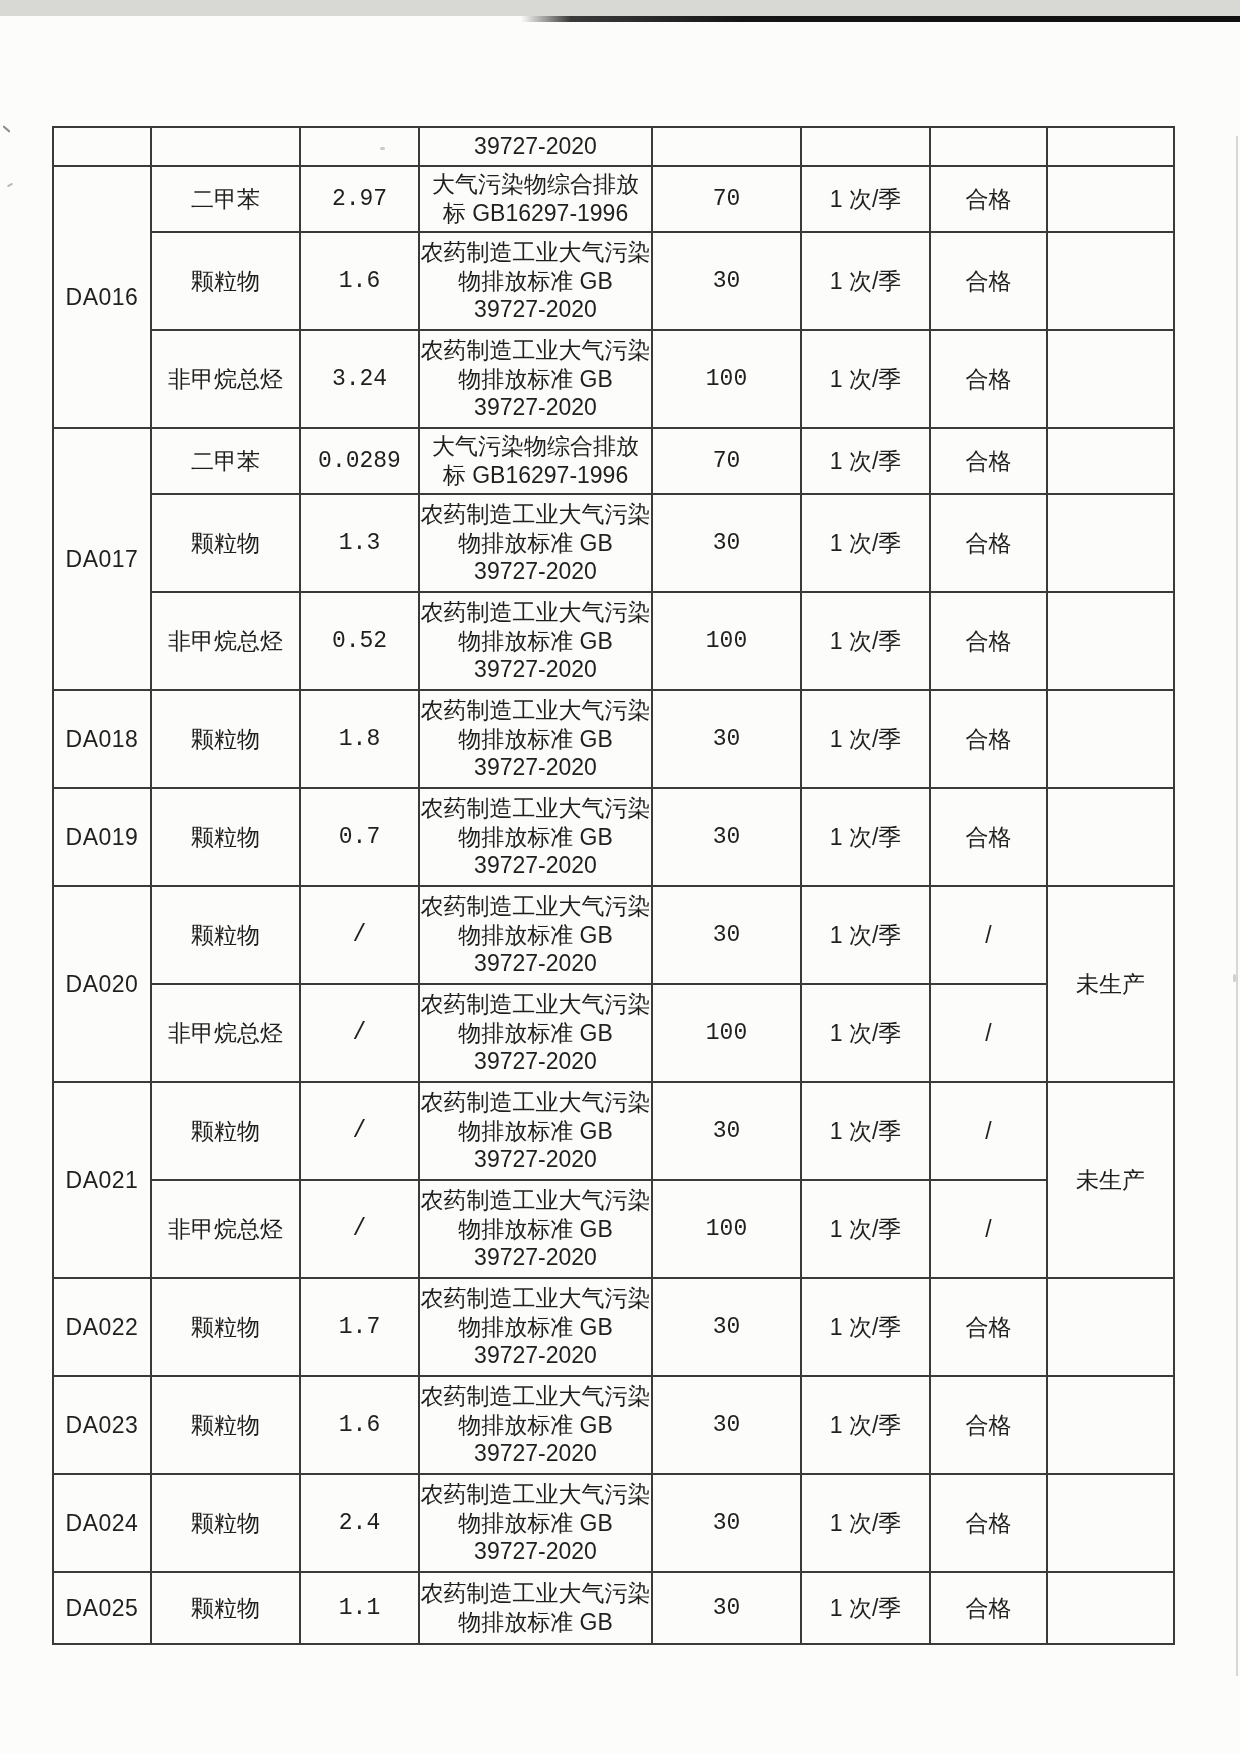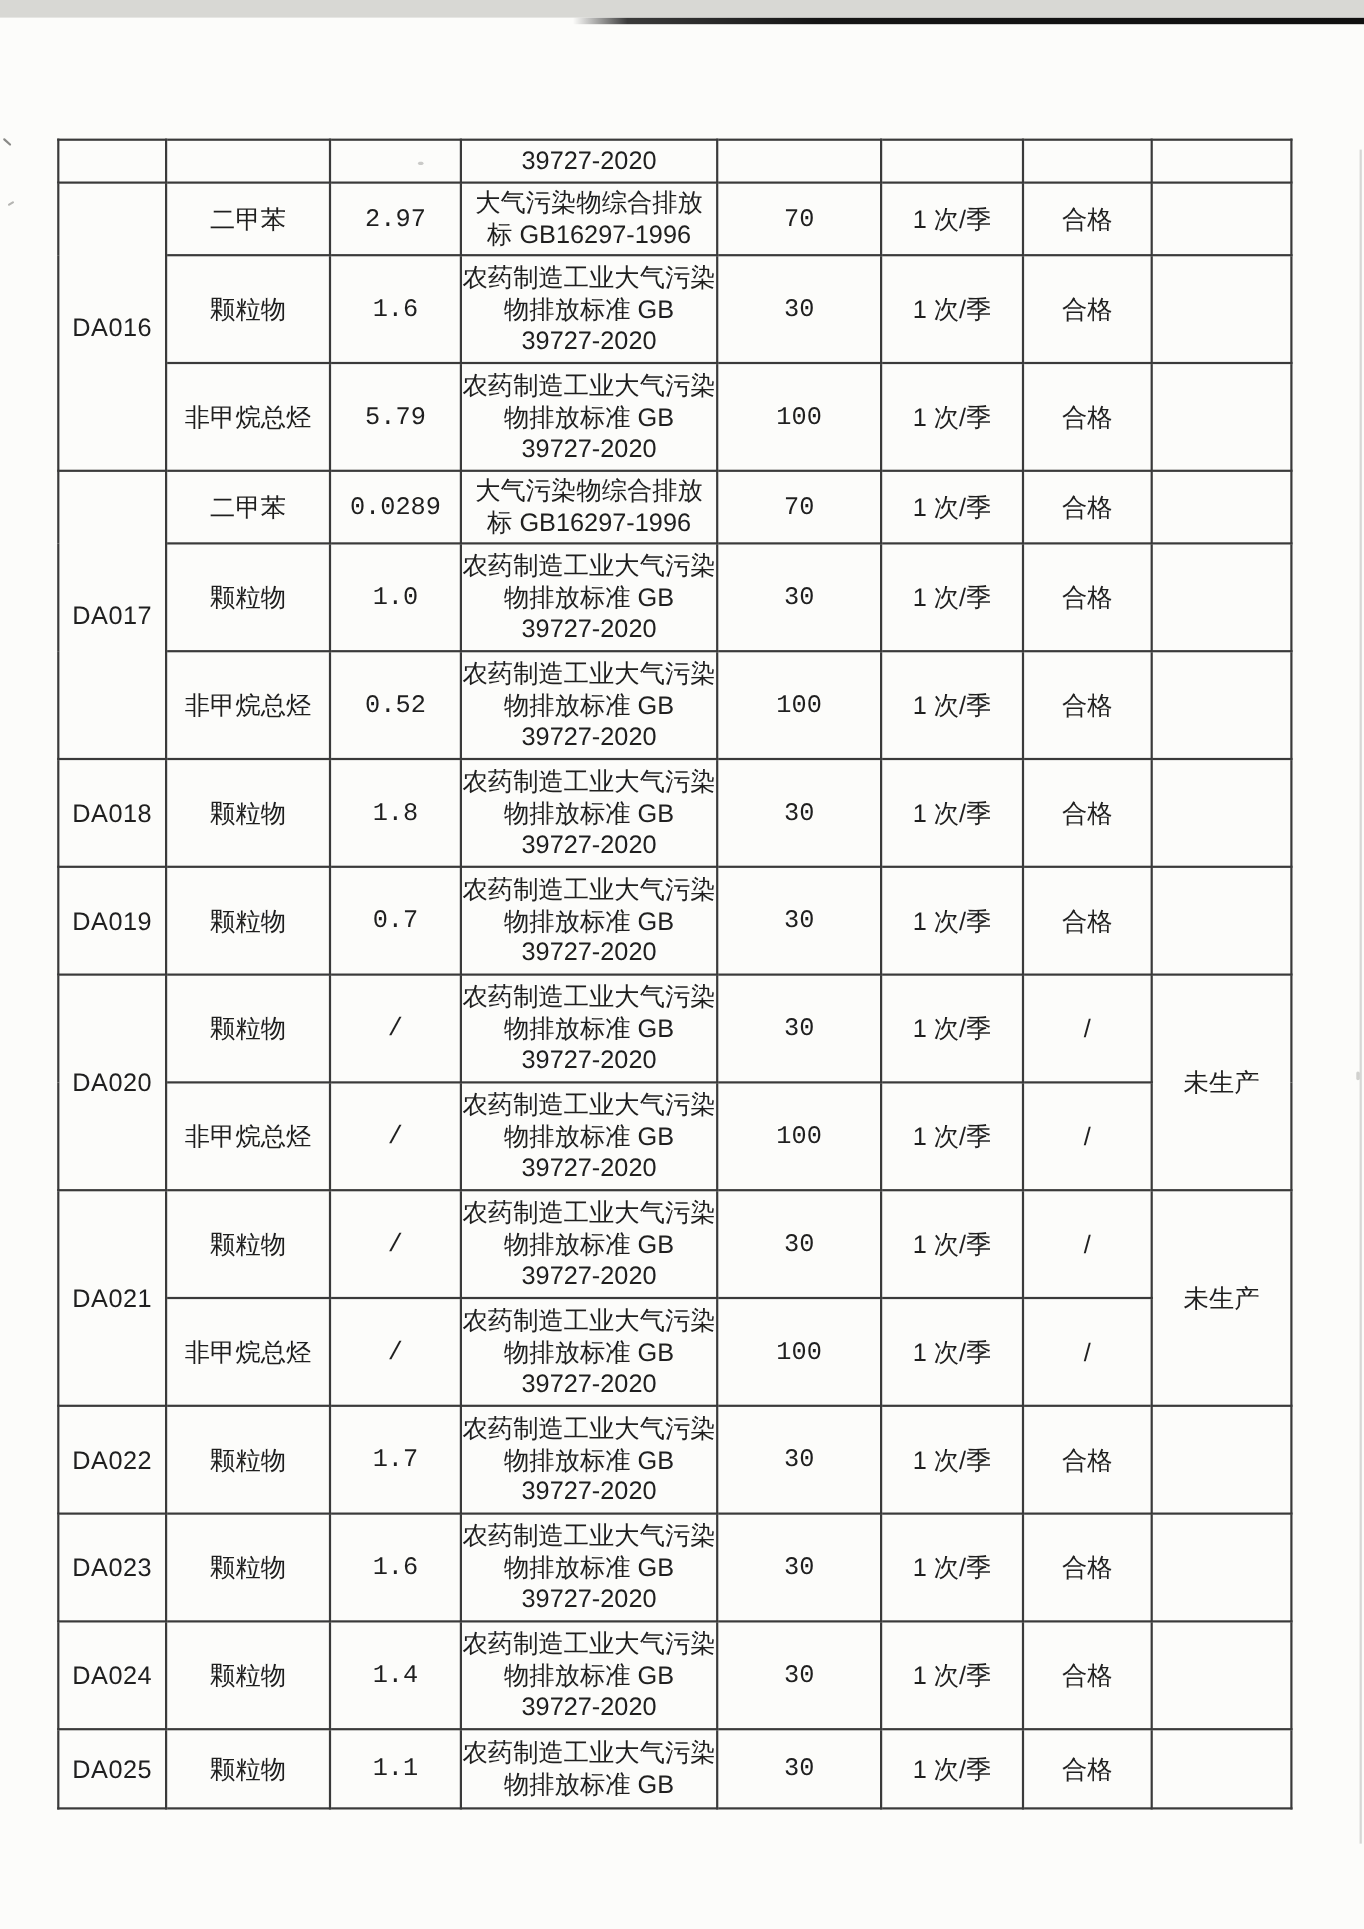--- a/index.html
+++ b/index.html
@@ -113,21 +113,21 @@
       <td class="std">农药制造工业大气污染
 物排放标准 GB
 39727-2020</td>
       <td class="limit">30</td>
       <td>1 次/季</td>
       <td>合格</td>
       <td></td>
     </tr>
     <tr class="h3">
       <td>非甲烷总烃</td>
-      <td class="value">5.79</td>
+      <td class="value">3.24</td>
       <td class="std">农药制造工业大气污染
 物排放标准 GB
 39727-2020</td>
       <td class="limit">100</td>
       <td>1 次/季</td>
       <td>合格</td>
       <td></td>
     </tr>
 
     <tr class="h2">
@@ -136,21 +136,21 @@
       <td class="value">0.0289</td>
       <td class="std">大气污染物综合排放
 标 GB16297-1996</td>
       <td class="limit">70</td>
       <td>1 次/季</td>
       <td>合格</td>
       <td></td>
     </tr>
     <tr class="h3">
       <td>颗粒物</td>
-      <td class="value">1.0</td>
+      <td class="value">1.3</td>
       <td class="std">农药制造工业大气污染
 物排放标准 GB
 39727-2020</td>
       <td class="limit">30</td>
       <td>1 次/季</td>
       <td>合格</td>
       <td></td>
     </tr>
     <tr class="h3">
       <td>非甲烷总烃</td>
@@ -258,21 +258,21 @@
 39727-2020</td>
       <td class="limit">30</td>
       <td>1 次/季</td>
       <td>合格</td>
       <td></td>
     </tr>
 
     <tr class="h3">
       <td class="station">DA024</td>
       <td>颗粒物</td>
-      <td class="value">1.4</td>
+      <td class="value">2.4</td>
       <td class="std">农药制造工业大气污染
 物排放标准 GB
 39727-2020</td>
       <td class="limit">30</td>
       <td>1 次/季</td>
       <td>合格</td>
       <td></td>
     </tr>
 
     <tr class="h-last">

